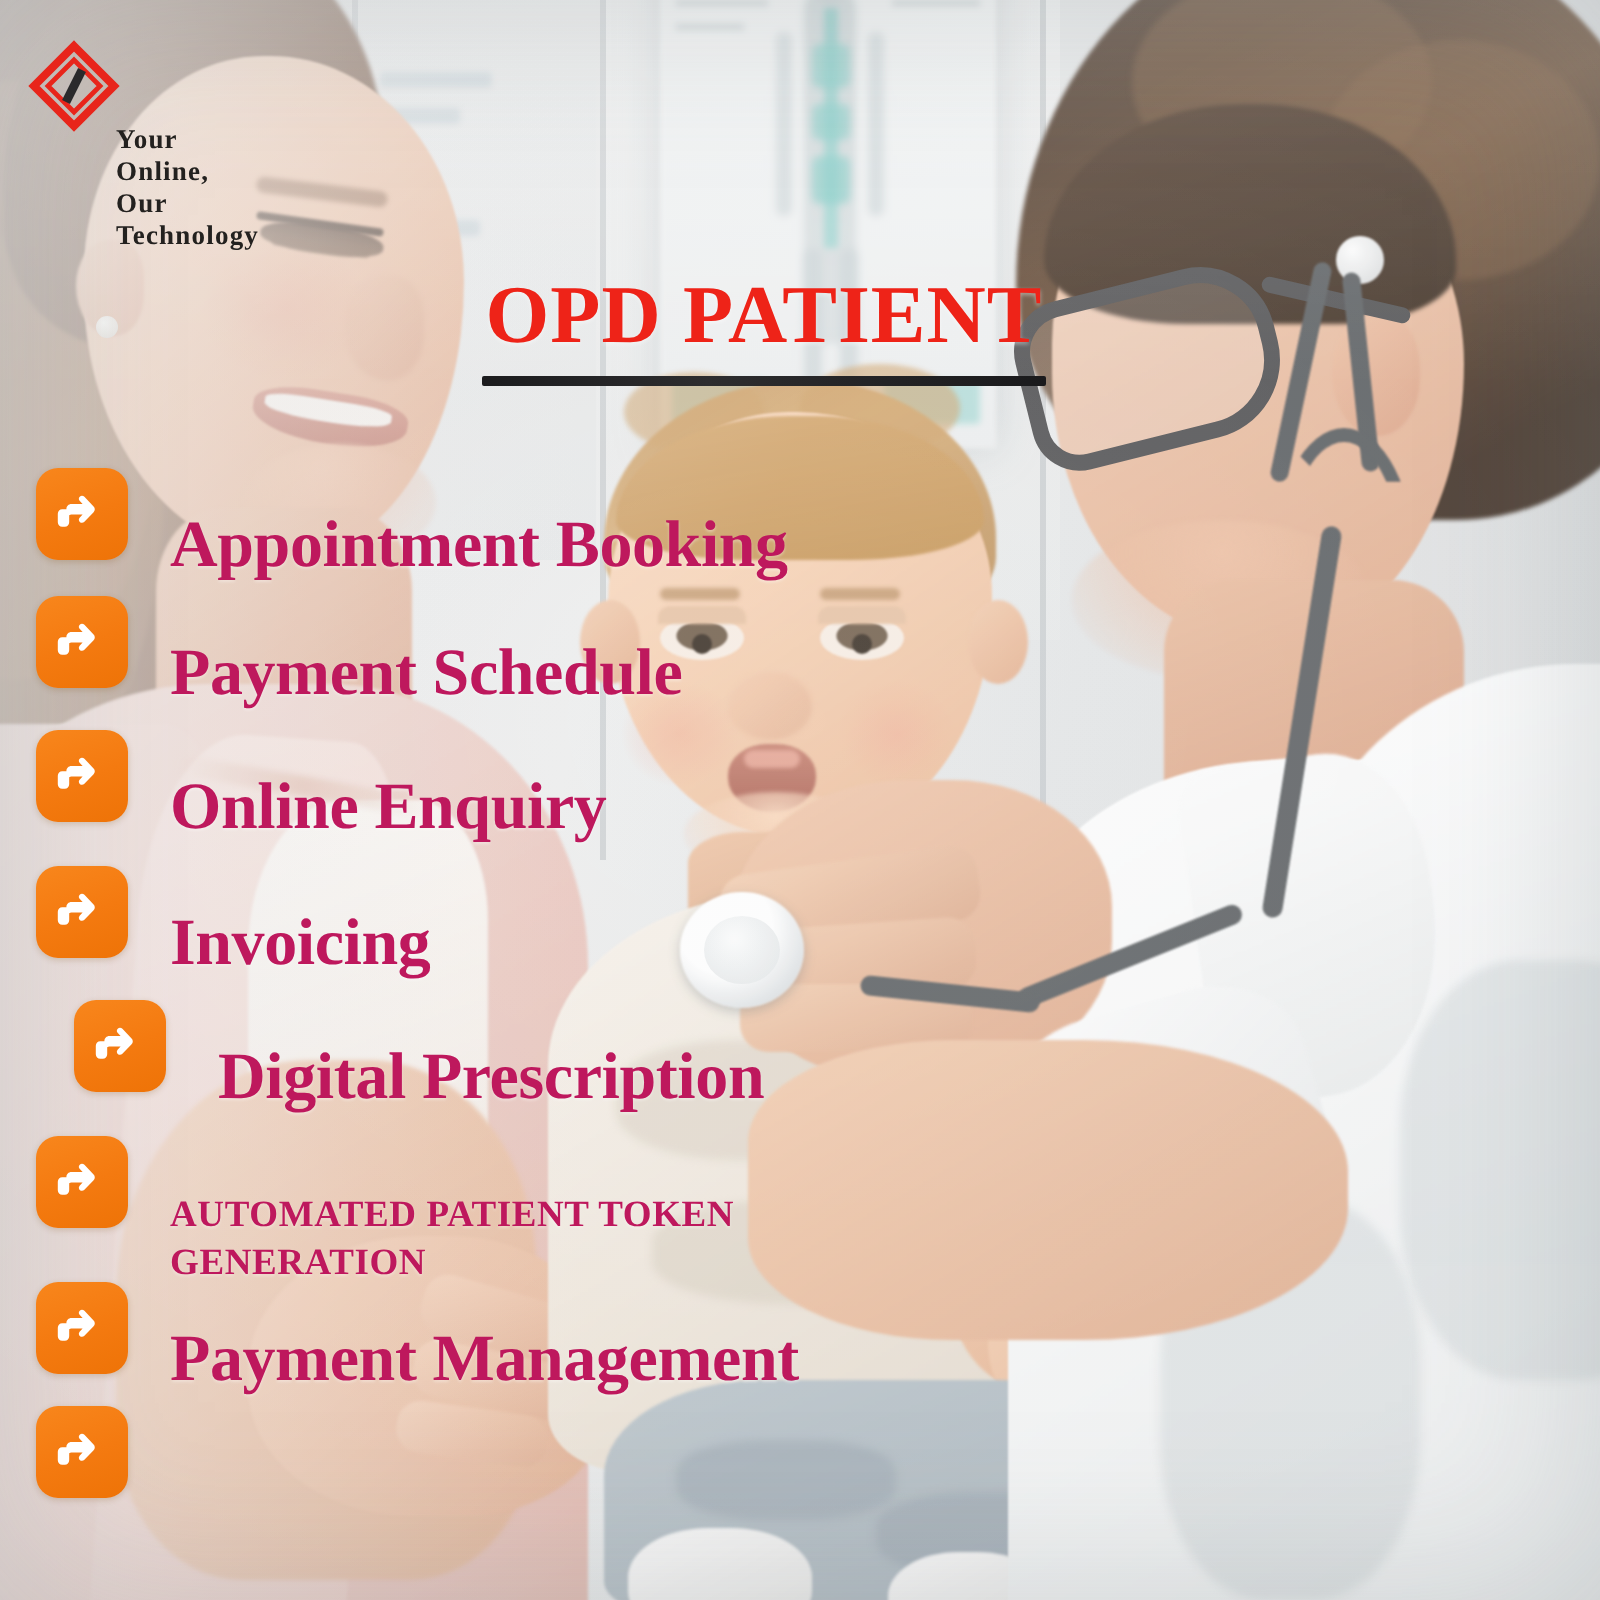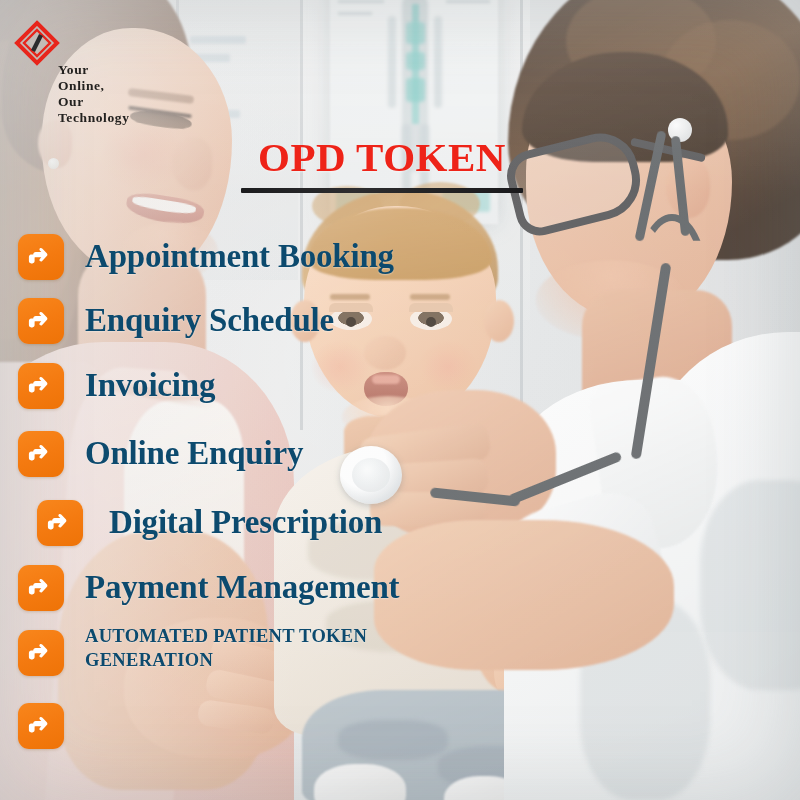--- a/index.html
+++ b/index.html
@@ -379,22 +379,23 @@
   .feature { display:flex; align-items:center; }
   .fi {
     flex:0 0 auto; width:46px; height:46px; border-radius:11px;
     background:linear-gradient(160deg,#f8861c 0%,#f47a10 52%,#ee7307 100%);
     box-shadow:0 1px 3px rgba(120,70,10,.22);
     display:flex; align-items:center; justify-content:center;
   }
   .fi svg { display:block; }
   .ftext {
     font-family:"Liberation Serif", serif;
-    font-weight:bold; color:#0c4a6e;
+    font-weight:bold; color:#be185d;
     text-shadow:0 1px 1.5px rgba(255,255,255,.35);
+    margin-top:34px;
   }
   .ftext.lg { font-size:33px; line-height:1.02; margin-left:21px; letter-spacing:-.2px; }
   .ftext.sm { font-size:18.5px; line-height:1.28; margin-left:21px; letter-spacing:.3px; }
 </style>
 </head>
 <body>
 
 <div id="poster">
 
   <div class="photo">
@@ -539,89 +540,89 @@
         <svg width="46" height="46" viewBox="0 0 46 46" aria-hidden="true">
           <polygon points="23,3 43,23 23,43 3,23" fill="none" stroke="#e8251b" stroke-width="4"></polygon>
           <polygon points="23,10 36,23 23,36 10,23" fill="none" stroke="#e8251b" stroke-width="2.4"></polygon>
           <path d="M27 15 L19 31" stroke="#2a2a2c" stroke-width="4.4" stroke-linecap="butt"></path>
         </svg>
       </div>
       <div class="logo-tag">Your Online, Our Technology</div>
     </div>
 
     <div class="title-wrap">
-      <div class="title">OPD TOKEN</div>
+      <div class="title">OPD PATIENT</div>
       <div class="title-rule"></div>
     </div>
 
     <div class="features">
 
       <div class="feature" style="height:62px;">
         <span class="fi">
           <svg width="30" height="30" viewBox="0 0 30 30" aria-hidden="true">
             <path fill="#ffffff" d="M7.2 12.6c0-1.5 1.1-2.6 2.5-2.6h5.6l-1.5-1.6c-.6-.7-.5-1.7.2-2.2.7-.5 1.6-.4 2.2.2l4.6 4.8c.8.8.8 2.1 0 2.9l-4.6 4.8c-.6.6-1.5.7-2.2.2-.7-.5-.8-1.5-.2-2.2l1.5-1.6H9.7c-.4 0-.8.1-1.1.3v3.5c0 1.3-1 2.3-2.2 2.3H5.1c-1.2 0-2.2-1-2.2-2.3v-4.2c0-1.3 1-2.3 2.2-2.3h2.1z"></path>
           </svg>
         </span>
         <span class="ftext lg">Appointment Booking</span>
       </div>
 
       <div class="feature" style="height:65px;">
         <span class="fi">
           <svg width="30" height="30" viewBox="0 0 30 30" aria-hidden="true">
             <path fill="#ffffff" d="M7.2 12.6c0-1.5 1.1-2.6 2.5-2.6h5.6l-1.5-1.6c-.6-.7-.5-1.7.2-2.2.7-.5 1.6-.4 2.2.2l4.6 4.8c.8.8.8 2.1 0 2.9l-4.6 4.8c-.6.6-1.5.7-2.2.2-.7-.5-.8-1.5-.2-2.2l1.5-1.6H9.7c-.4 0-.8.1-1.1.3v3.5c0 1.3-1 2.3-2.2 2.3H5.1c-1.2 0-2.2-1-2.2-2.3v-4.2c0-1.3 1-2.3 2.2-2.3h2.1z"></path>
           </svg>
         </span>
-        <span class="ftext lg">Enquiry Schedule</span>
+        <span class="ftext lg">Payment Schedule</span>
+      </div>
+
+      <div class="feature" style="height:70px;">
+        <span class="fi">
+          <svg width="30" height="30" viewBox="0 0 30 30" aria-hidden="true">
+            <path fill="#ffffff" d="M7.2 12.6c0-1.5 1.1-2.6 2.5-2.6h5.6l-1.5-1.6c-.6-.7-.5-1.7.2-2.2.7-.5 1.6-.4 2.2.2l4.6 4.8c.8.8.8 2.1 0 2.9l-4.6 4.8c-.6.6-1.5.7-2.2.2-.7-.5-.8-1.5-.2-2.2l1.5-1.6H9.7c-.4 0-.8.1-1.1.3v3.5c0 1.3-1 2.3-2.2 2.3H5.1c-1.2 0-2.2-1-2.2-2.3v-4.2c0-1.3 1-2.3 2.2-2.3h2.1z"></path>
+          </svg>
+        </span>
+        <span class="ftext lg">Online Enquiry</span>
       </div>
 
       <div class="feature" style="height:66px;">
         <span class="fi">
           <svg width="30" height="30" viewBox="0 0 30 30" aria-hidden="true">
             <path fill="#ffffff" d="M7.2 12.6c0-1.5 1.1-2.6 2.5-2.6h5.6l-1.5-1.6c-.6-.7-.5-1.7.2-2.2.7-.5 1.6-.4 2.2.2l4.6 4.8c.8.8.8 2.1 0 2.9l-4.6 4.8c-.6.6-1.5.7-2.2.2-.7-.5-.8-1.5-.2-2.2l1.5-1.6H9.7c-.4 0-.8.1-1.1.3v3.5c0 1.3-1 2.3-2.2 2.3H5.1c-1.2 0-2.2-1-2.2-2.3v-4.2c0-1.3 1-2.3 2.2-2.3h2.1z"></path>
           </svg>
         </span>
         <span class="ftext lg">Invoicing</span>
       </div>
 
-      <div class="feature" style="height:70px;">
-        <span class="fi">
-          <svg width="30" height="30" viewBox="0 0 30 30" aria-hidden="true">
-            <path fill="#ffffff" d="M7.2 12.6c0-1.5 1.1-2.6 2.5-2.6h5.6l-1.5-1.6c-.6-.7-.5-1.7.2-2.2.7-.5 1.6-.4 2.2.2l4.6 4.8c.8.8.8 2.1 0 2.9l-4.6 4.8c-.6.6-1.5.7-2.2.2-.7-.5-.8-1.5-.2-2.2l1.5-1.6H9.7c-.4 0-.8.1-1.1.3v3.5c0 1.3-1 2.3-2.2 2.3H5.1c-1.2 0-2.2-1-2.2-2.3v-4.2c0-1.3 1-2.3 2.2-2.3h2.1z"></path>
-          </svg>
-        </span>
-        <span class="ftext lg">Online Enquiry</span>
-      </div>
-
       <div class="feature" style="height:68px;padding-left:19px;">
         <span class="fi">
           <svg width="30" height="30" viewBox="0 0 30 30" aria-hidden="true">
             <path fill="#ffffff" d="M7.2 12.6c0-1.5 1.1-2.6 2.5-2.6h5.6l-1.5-1.6c-.6-.7-.5-1.7.2-2.2.7-.5 1.6-.4 2.2.2l4.6 4.8c.8.8.8 2.1 0 2.9l-4.6 4.8c-.6.6-1.5.7-2.2.2-.7-.5-.8-1.5-.2-2.2l1.5-1.6H9.7c-.4 0-.8.1-1.1.3v3.5c0 1.3-1 2.3-2.2 2.3H5.1c-1.2 0-2.2-1-2.2-2.3v-4.2c0-1.3 1-2.3 2.2-2.3h2.1z"></path>
           </svg>
         </span>
         <span class="ftext lg" style="margin-left:26px;">Digital Prescription</span>
       </div>
 
+      <div class="feature" style="height:76px; align-items:flex-start; padding-top:6px;">
+        <span class="fi" style="margin-top:5px;">
+          <svg width="30" height="30" viewBox="0 0 30 30" aria-hidden="true">
+            <path fill="#ffffff" d="M7.2 12.6c0-1.5 1.1-2.6 2.5-2.6h5.6l-1.5-1.6c-.6-.7-.5-1.7.2-2.2.7-.5 1.6-.4 2.2.2l4.6 4.8c.8.8.8 2.1 0 2.9l-4.6 4.8c-.6.6-1.5.7-2.2.2-.7-.5-.8-1.5-.2-2.2l1.5-1.6H9.7c-.4 0-.8.1-1.1.3v3.5c0 1.3-1 2.3-2.2 2.3H5.1c-1.2 0-2.2-1-2.2-2.3v-4.2c0-1.3 1-2.3 2.2-2.3h2.1z"></path>
+          </svg>
+        </span>
+        <span class="ftext sm" style="width:360px;">AUTOMATED PATIENT TOKEN GENERATION</span>
+      </div>
+
       <div class="feature" style="height:62px;">
         <span class="fi">
           <svg width="30" height="30" viewBox="0 0 30 30" aria-hidden="true">
             <path fill="#ffffff" d="M7.2 12.6c0-1.5 1.1-2.6 2.5-2.6h5.6l-1.5-1.6c-.6-.7-.5-1.7.2-2.2.7-.5 1.6-.4 2.2.2l4.6 4.8c.8.8.8 2.1 0 2.9l-4.6 4.8c-.6.6-1.5.7-2.2.2-.7-.5-.8-1.5-.2-2.2l1.5-1.6H9.7c-.4 0-.8.1-1.1.3v3.5c0 1.3-1 2.3-2.2 2.3H5.1c-1.2 0-2.2-1-2.2-2.3v-4.2c0-1.3 1-2.3 2.2-2.3h2.1z"></path>
           </svg>
         </span>
         <span class="ftext lg">Payment Management</span>
       </div>
 
-      <div class="feature" style="height:76px; align-items:flex-start; padding-top:6px;">
-        <span class="fi" style="margin-top:5px;">
-          <svg width="30" height="30" viewBox="0 0 30 30" aria-hidden="true">
-            <path fill="#ffffff" d="M7.2 12.6c0-1.5 1.1-2.6 2.5-2.6h5.6l-1.5-1.6c-.6-.7-.5-1.7.2-2.2.7-.5 1.6-.4 2.2.2l4.6 4.8c.8.8.8 2.1 0 2.9l-4.6 4.8c-.6.6-1.5.7-2.2.2-.7-.5-.8-1.5-.2-2.2l1.5-1.6H9.7c-.4 0-.8.1-1.1.3v3.5c0 1.3-1 2.3-2.2 2.3H5.1c-1.2 0-2.2-1-2.2-2.3v-4.2c0-1.3 1-2.3 2.2-2.3h2.1z"></path>
-          </svg>
-        </span>
-        <span class="ftext sm" style="width:360px;">AUTOMATED PATIENT TOKEN GENERATION</span>
-      </div>
-
       <div class="feature" style="height:62px;">
         <span class="fi">
           <svg width="30" height="30" viewBox="0 0 30 30" aria-hidden="true">
             <path fill="#ffffff" d="M7.2 12.6c0-1.5 1.1-2.6 2.5-2.6h5.6l-1.5-1.6c-.6-.7-.5-1.7.2-2.2.7-.5 1.6-.4 2.2.2l4.6 4.8c.8.8.8 2.1 0 2.9l-4.6 4.8c-.6.6-1.5.7-2.2.2-.7-.5-.8-1.5-.2-2.2l1.5-1.6H9.7c-.4 0-.8.1-1.1.3v3.5c0 1.3-1 2.3-2.2 2.3H5.1c-1.2 0-2.2-1-2.2-2.3v-4.2c0-1.3 1-2.3 2.2-2.3h2.1z"></path>
           </svg>
         </span>
       </div>
 
     </div>
   </div>

